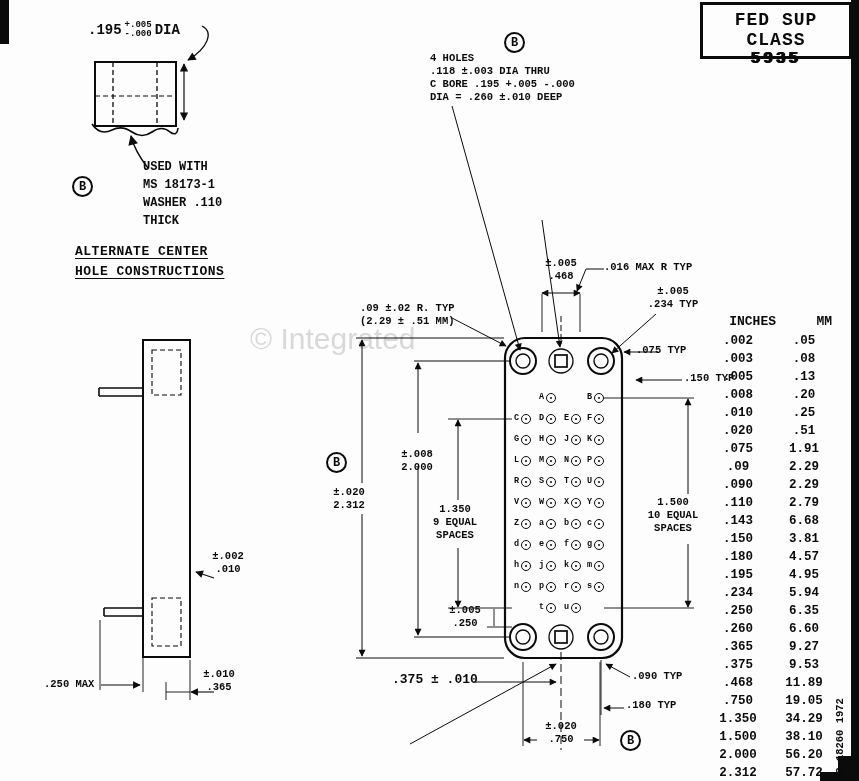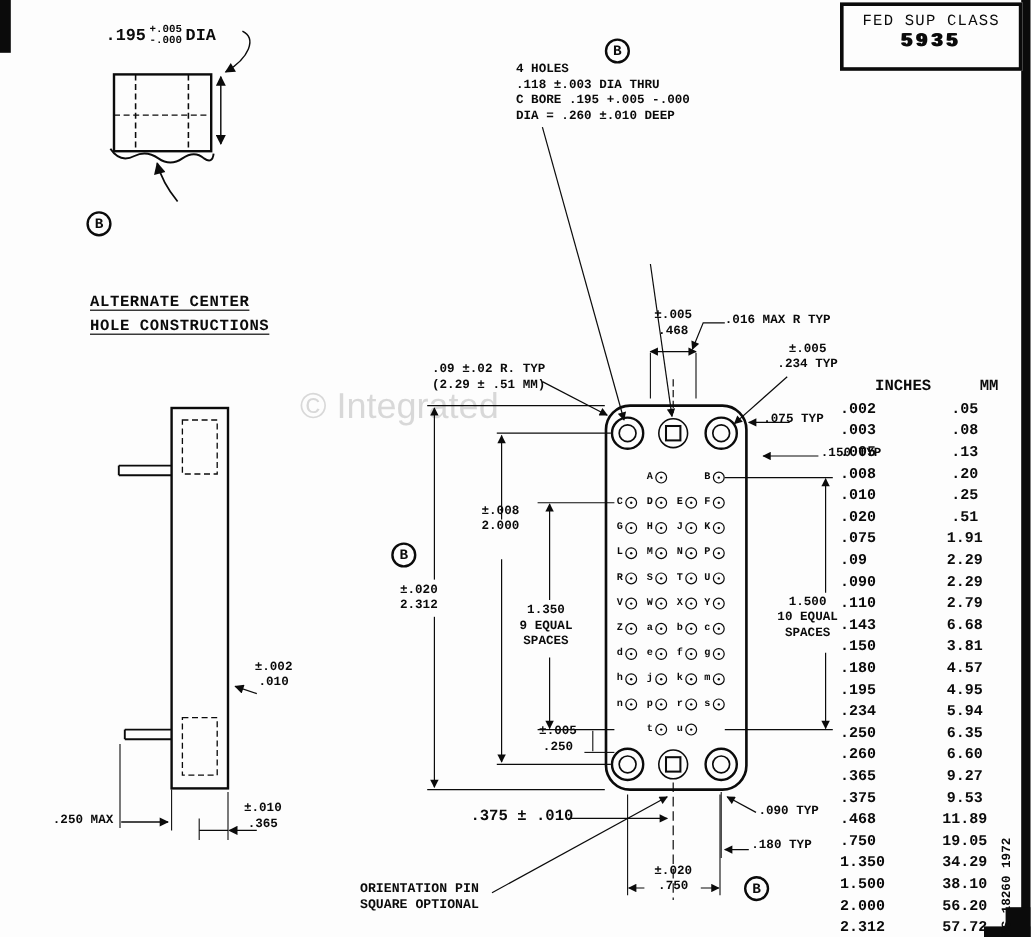--- a/index.html
+++ b/index.html
@@ -8,32 +8,32 @@
         font-family:"Liberation Mono","DejaVu Sans Mono",monospace;color:#0b0b0b}
   svg.lines{position:absolute;left:0;top:0;z-index:2}
   .lbl{position:absolute;z-index:3;font-weight:700;font-size:10.5px;line-height:1.24;white-space:pre-line;color:#0b0b0b}
   .c{text-align:center}
   .big{font-size:13px}
   .wm{position:absolute;z-index:1;color:#c8c8c8;opacity:.68;font-family:"Liberation Sans",sans-serif;font-weight:400;white-space:nowrap}
   .bsym{position:absolute;z-index:3;width:21px;height:21px;border:2.2px solid #0b0b0b;border-radius:50%;
         font:700 12px/19px "Liberation Mono",monospace;text-align:center;background:transparent}
   .fsc{position:absolute;z-index:3;left:700px;top:2px;width:152px;height:57px;border:3px solid #0b0b0b;
        text-align:center;padding-top:5px;background:#fdfdfd}
-  .fsc .t{font-size:13px;font-weight:400;letter-spacing:1px}
+  .fsc .t{font-size:18px;font-weight:700;letter-spacing:1px}
   .fsc .v{font-size:16px;font-weight:700;letter-spacing:3px;text-shadow:.8px 0 #0b0b0b,-.8px 0 #0b0b0b}
   .alt-title{font-size:13px;letter-spacing:.5px;text-decoration:underline;text-underline-offset:3px}
   .contact-letter{position:absolute;z-index:3;font-size:8.5px;font-weight:700;width:11px;text-align:right;line-height:11px}
   .contact-circle{position:absolute;z-index:3;width:10px;height:10px;border:1.4px solid #0b0b0b;border-radius:50%}
   .contact-circle::after{content:"";position:absolute;left:2.7px;top:2.7px;width:2.6px;height:2.6px;border-radius:50%;background:#0b0b0b}
   .thead{position:absolute;z-index:3;left:700px;top:314px;width:132px;display:flex;font-size:13px;font-weight:700}
   .thead span:first-child{width:76px;text-align:right}
   .thead span:last-child{width:56px;text-align:right}
   .tbl{position:absolute;z-index:3;left:700px;top:334px;width:132px}
   .trow{display:flex;height:18px;font-size:12.5px;font-weight:700}
-  .trow span:first-child{width:76px;text-align:left}
+  .trow span:first-child{width:76px;text-align:center}
   .trow span:last-child{width:56px;text-align:center}
   .vtext{position:absolute;z-index:4;left:834px;top:542px;height:238px;writing-mode:vertical-rl;transform:rotate(180deg);
          font-size:10.5px;font-weight:700;white-space:nowrap}
   .dia-flex{display:inline-flex;align-items:center;gap:3px}
   .dia-main{font-size:14px;font-weight:700}
   .dia-tol{display:inline-flex;flex-direction:column;font-size:9px;line-height:1.05;font-weight:700}
 </style>
 </head>
 <body>
 
@@ -170,52 +170,54 @@
     <span class="dia-flex">
       <span class="dia-main">.195</span>
       <span class="dia-tol">
         <span>+.005</span>
         <span>-.000</span>
       </span>
       <span class="dia-main">DIA</span>
     </span>
   </div>
 
+  <div class="lbl" style="left:143px;top:158px;font-size:12px;line-height:18px">USED WITH
+MS 18173-1
+WASHER .110
+THICK</div>
 
   <div class="bsym" style="left:72px;top:176px">B</div>
   <div class="bsym" style="left:504px;top:32px">B</div>
   <div class="bsym" style="left:326px;top:452px">B</div>
   <div class="bsym" style="left:620px;top:730px">B</div>
 
   <div class="lbl alt-title" style="left:75px;top:244px">ALTERNATE CENTER</div>
   <div class="lbl alt-title" style="left:75px;top:264px">HOLE CONSTRUCTIONS</div>
 
   <div class="lbl c" style="left:206px;top:550px;width:44px">±.002
 .010</div>
   <div class="lbl" style="left:44px;top:678px">.250 MAX</div>
   <div class="lbl c" style="left:196px;top:668px;width:46px">±.010
 .365</div>
 
   <div class="lbl" style="left:430px;top:52px;line-height:13px">4 HOLES
 .118 ±.003 DIA THRU
 C BORE .195 +.005 -.000
 DIA = .260 ±.010 DEEP</div>
-  <div class="lbl" style="left:300px;top:735px;font-size:11px">ORIENTATION PIN
-SQUARE OPTIONAL</div>
 
   <div class="lbl c" style="left:536px;top:257px;width:50px">±.005
 .468</div>
   <div class="lbl" style="left:604px;top:261px">.016 MAX  R  TYP</div>
   <div class="lbl c" style="left:642px;top:285px;width:62px">±.005
 .234 TYP</div>
   <div class="lbl" style="left:360px;top:302px">.09 ±.02 R. TYP
 (2.29 ± .51 MM)</div>
   <div class="lbl" style="left:636px;top:344px">.075 TYP</div>
   <div class="lbl" style="left:684px;top:372px">.150 TYP</div>
-  <div class="lbl c" style="left:394px;top:420px;width:46px">±.008
+  <div class="lbl c" style="left:394px;top:448px;width:46px">±.008
 2.000</div>
   <div class="lbl c" style="left:326px;top:486px;width:46px">±.020
 2.312</div>
   <div class="lbl c" style="left:426px;top:503px;width:58px">1.350
 9 EQUAL
 SPACES</div>
   <div class="lbl c" style="left:644px;top:496px;width:58px">1.500
 10 EQUAL
 SPACES</div>
   <div class="lbl c" style="left:444px;top:604px;width:42px">±.005

